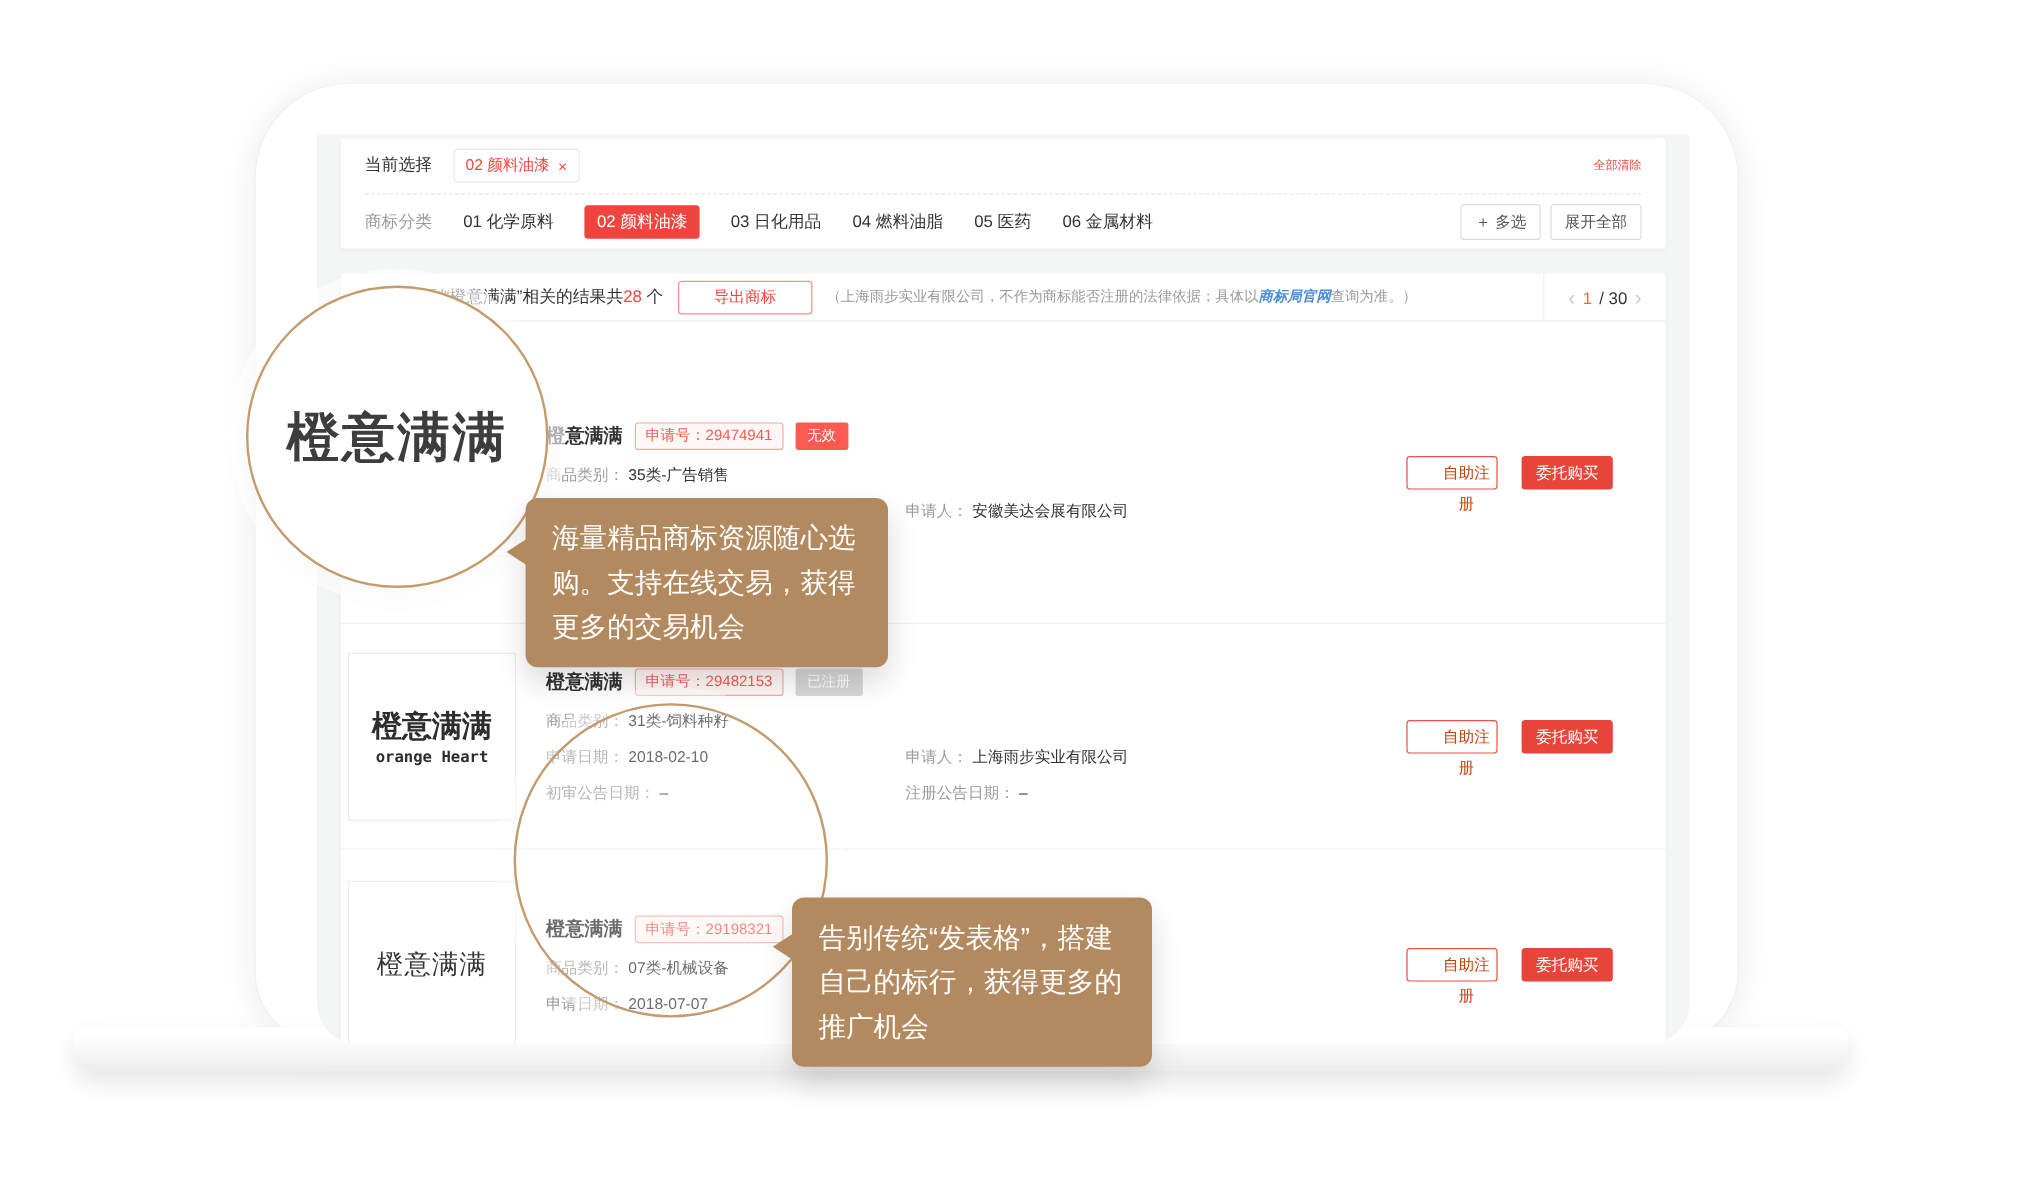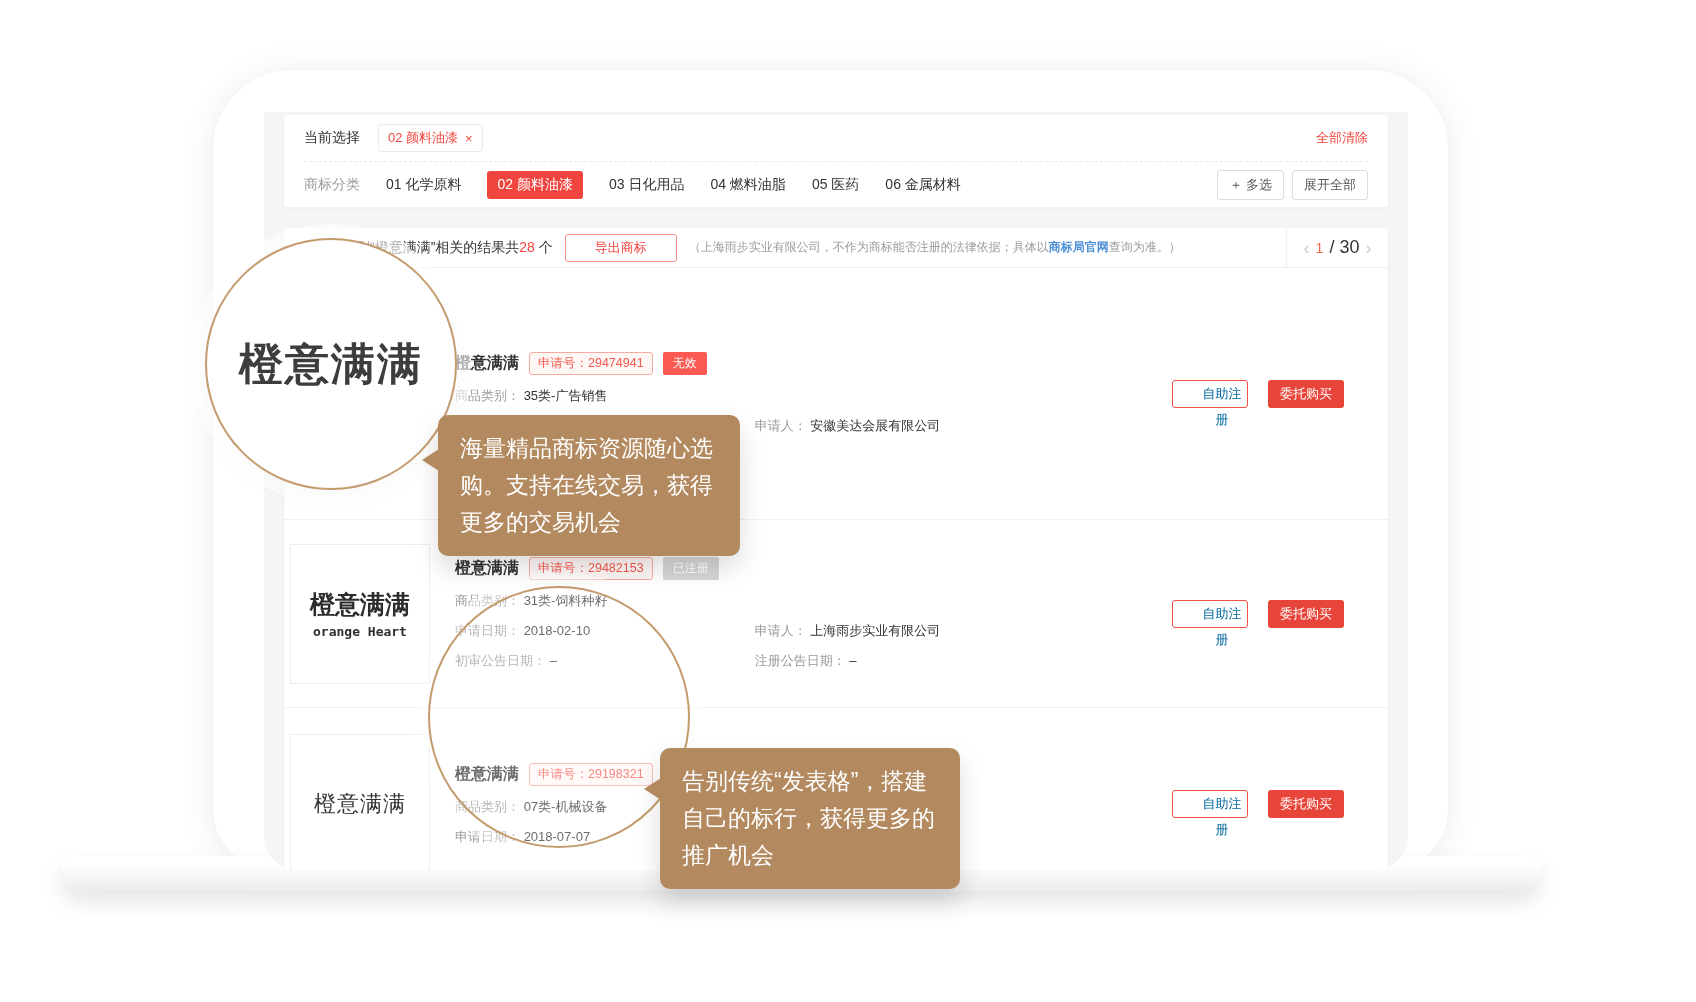--- a/index.html
+++ b/index.html
@@ -17,43 +17,43 @@
   .card { position:absolute; background:#fff; border-radius:3px; box-shadow:0 1px 4px rgba(0,0,0,0.04); }
 
   
   .filter-card { left:20px; top:3px; width:1104px; height:92px; }
   .frow { display:flex; align-items:center; padding:0 20px; }
   .frow-a { height:46px; }
   .flabel { font-size:14px; color:#333; font-weight:500; margin-right:18px; }
   .sel-tag { display:inline-flex; align-items:center; gap:7px; border:1px solid #ebebeb; border-radius:3px;
              padding:4px 9px; font-size:13px; color:#f0453e; cursor:pointer; background:#fff; }
   .sel-tag .x { font-size:13px; color:#f0453e; }
-  .clear-all { margin-left:auto; font-size:13px; color:#f0453e; cursor:pointer; }
+  .clear-all { margin-left:auto; font-size:10px; color:#f0453e; cursor:pointer; }
   .fdivider { border-top:1px dashed #e8e8e8; margin:0 20px; }
   .frow-b { height:45px; gap:26px; }
   .cat-label { font-size:14px; color:#9b9b9b; }
   .cat { font-size:14px; color:#333; cursor:pointer; white-space:nowrap; }
   .cat.chip { background:#f0453e; color:#fff; border-radius:3px; padding:5px 10px; }
   .fbtns { margin-left:auto; display:flex; gap:8px;justify-content:center; }
   .fbtn { border:1px solid #ddd; border-radius:3px; padding:5px 11px; font-size:13px; color:#555; background:#fff; cursor:pointer; white-space:nowrap; }
 
   
   .results-card { left:20px; top:116px; width:1104px; height:762px; }
   .res-header { height:40px; display:flex; align-items:stretch; border-bottom:1px solid #efefef; }
   .res-left { flex:1; display:flex; align-items:center; gap:12px; padding:0 16px; }
   .res-count-text { font-size:14px; color:#333; white-space:nowrap; }
   .res-count-text .num { color:#f0453e; }
   .export-btn { border:1px solid #f2938a; color:#f0453e; background:#fff; border-radius:3px;
                 padding:4px 29px; font-size:13px; cursor:pointer; white-space:nowrap; }
   .disclaimer { font-size:12px; color:#9b9b9b; white-space:nowrap; }
-  .disclaimer .lnk { color:#4d8fd6; cursor:pointer; font-weight:bold; }
+  .disclaimer .lnk { color:#4d8fd6; cursor:pointer; font-weight:bold;font-style:italic; }
   .res-pager { width:102px; border-left:1px solid #efefef; display:flex; align-items:center; justify-content:center; gap:6px; }
   .pg-arrow { color:#ccc; font-size:18px; line-height:1; cursor:pointer; }
   .pg-cur { color:#f2654a; font-size:14px; }
-  .pg-rest { color:#333; font-size:18px; }
+  .pg-rest { color:#333; font-size:14px; }
 
   .rrow { display:flex; align-items:center; padding-left:6px; border-bottom:1px solid #f1f1f1; }
   .rrow.r1 { height:252px; }
   .rrow.r2 { height:188px; }
   .rrow.r3 { height:192px; border-bottom:none; }
   .thumb { width:140px; height:140px; border:1px solid #ededed; background:#fff; flex:none;
            display:flex; flex-direction:column; align-items:center; justify-content:center; }
   .thumb .t-plain { font-size:22px; color:#333; letter-spacing:1px; }
   .thumb .t-brush { font-family:"DejaVu Serif", serif; font-weight:bold; font-size:25px; color:#2d2d2d; }
   .thumb .t-sub { font-family:"DejaVu Sans Mono", monospace; font-weight:bold; font-size:13px; color:#2d2d2d; margin-top:3px; }
@@ -62,21 +62,21 @@
   .ttl { font-size:16px; font-weight:bold; color:#333; }
   .appno-tag { border:1px solid #f7aaa0; background:#fff7f6; color:#f55b4e; font-size:12.5px;
                padding:2px 8px; border-radius:3px; white-space:nowrap; }
   .badge { font-size:12px; color:#fff; border-radius:2px; padding:3px 10px; white-space:nowrap; }
   .badge.invalid { background:#fa5a52; }
   .badge.registered { background:#d6d6d6; }
   .dl { font-size:13px; color:#333; }
   .dl .lab { color:#9b9b9b; }
   .dl .cell { display:inline-block; width:296px; }
   .btns { display:flex; gap:20px; margin-right:44px; flex:none; }
-  .btn-o { width:76px; height:28px; line-height:26px; text-align:center; border:1px solid #ea5345; color:#0369a1;
+  .btn-o { width:76px; height:28px; line-height:26px; text-align:center; border:1px solid #ea5345; color:#c2410c;
            background:#fff; border-radius:3px; font-size:13px; cursor:pointer;padding-left:24px; }
   .btn-f { width:76px; height:28px; line-height:28px; text-align:center; border:none; color:#fff;
            background:#e8453a; border-radius:3px; font-size:13px; cursor:pointer; }
 
   
   .circle1 { position:absolute; left:205px; top:238px; width:252px; height:252px; border-radius:50%;
              border:2px solid #c49b6d; background:#fff; display:flex; align-items:center; justify-content:center;
              box-shadow:0 0 0 14px rgba(255,255,255,0.6), 0 8px 20px rgba(0,0,0,0.05); z-index:10; }
   .circle1 .big { font-size:44px; font-weight:bold; color:#3d3d3d; letter-spacing:2px; }
   .circle2 { position:absolute; left:428px; top:586px; width:262px; height:262px; border-radius:50%;

